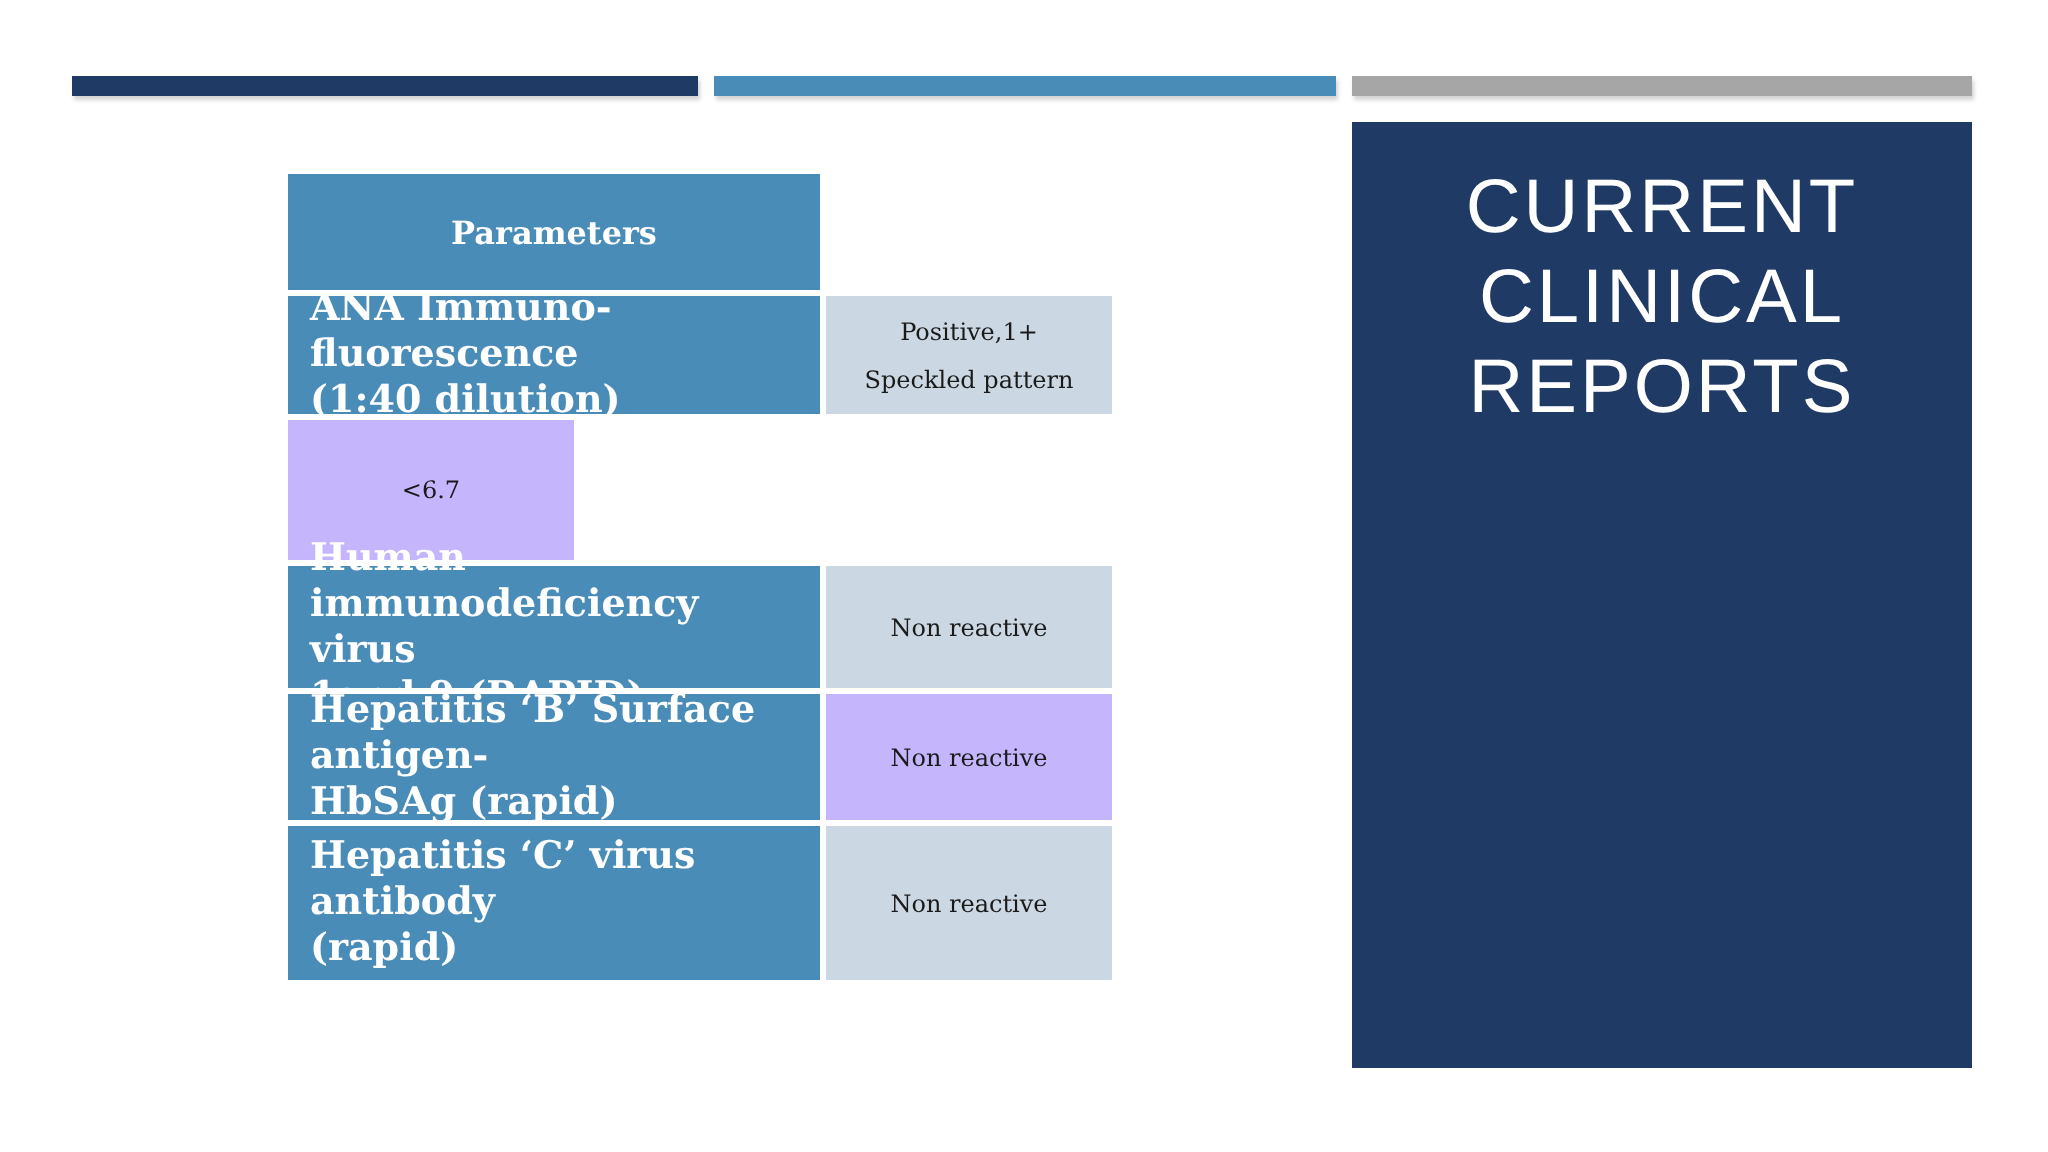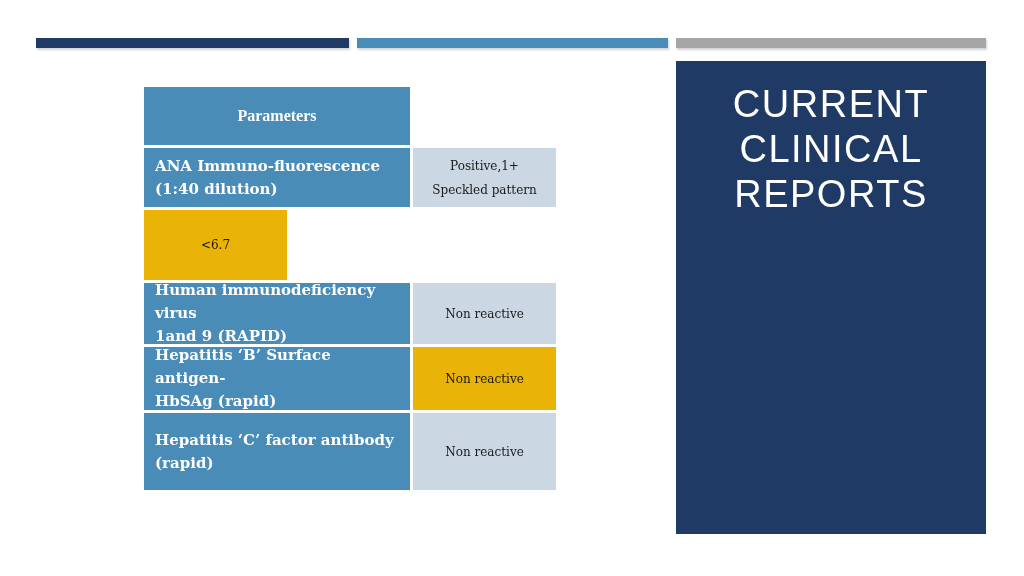--- a/index.html
+++ b/index.html
@@ -54,46 +54,46 @@
     align-items: center;
   }
   .hcell {
     background: #4A8CB8;
     color: #ffffff;
     font-weight: 700;
     font-size: 16px;
     justify-content: center;
     text-align: center;
   }
-  .hcell.param-w { width: 266px; font-family: Liberation Serif, serif; }
+  .hcell.param-w { width: 266px; }
   .hcell.result-w { width: 143px; }
 
   .cell.param {
     width: 266px;
     background: #4A8CB8;
     color: #ffffff;
     font-weight: 700;
-    font-size: 15px;
+    font-size: 19px;
     line-height: 23px;
     padding: 2px 8px 2px 11px;
     white-space: pre-line;
     text-align: left;
   }
   .cell.result {
     width: 143px;
     color: #1A1A1A;
     font-size: 12px;
     line-height: 24px;
     font-weight: 400;
     justify-content: center;
     text-align: center;
     white-space: pre-line;
   }
   .cell.result.dark  { background: #CBD7E2; }
-  .cell.result.light { background: #eab308; }
+  .cell.result.light { background: #c4b5fd; }
 
   
   .title-panel {
     position: absolute;
     left: 676px;
     top: 61px;
     width: 310px;
     height: 473px;
     background: #203A66;
     box-sizing: border-box;
@@ -140,21 +140,21 @@
           <div class="cell param">Human immunodeficiency virus
 1and 9 (RAPID)</div>
           <div class="cell result dark">Non reactive</div>
         </div>
         <div class="t-row">
           <div class="cell param">Hepatitis ‘B’ Surface antigen-
 HbSAg (rapid)</div>
           <div class="cell result light">Non reactive</div>
         </div>
         <div class="t-row">
-          <div class="cell param">Hepatitis ‘C’ factor antibody
+          <div class="cell param">Hepatitis ‘C’ virus antibody
 (rapid)</div>
           <div class="cell result dark">Non reactive</div>
         </div>
       </div>
   </div>
 
   <div class="title-panel">
     <div class="title-text">CURRENT
 CLINICAL
 REPORTS</div>

